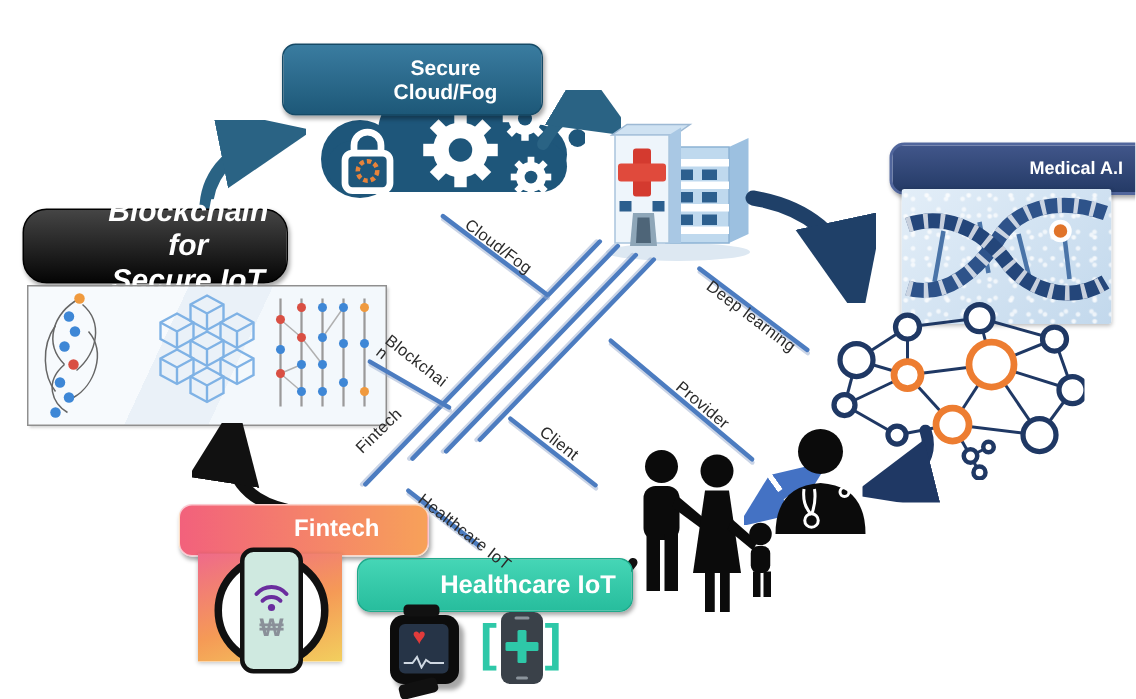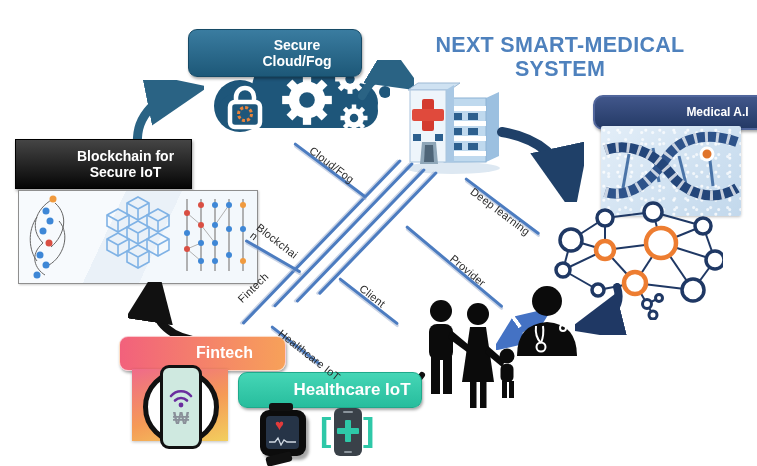--- a/index.html
+++ b/index.html
@@ -6,21 +6,21 @@
   .stage{position:relative;width:757px;height:466px;background:#fff;overflow:hidden;
          font-family:"Liberation Sans",sans-serif;}
   .abs{position:absolute;}
   
   .pill{position:absolute;display:flex;align-items:center;justify-content:center;
         text-align:center;color:#fff;border-radius:9px;white-space:pre-line;line-height:1.15;
         box-shadow:1px 2px 3px rgba(0,0,0,.35);padding-left:44px;}
   .pill-cloud{background:linear-gradient(#3a7ca0,#1d5878);border:1px solid #164a66;
         font-size:14px;font-weight:bold;}
   .pill-black{background:linear-gradient(#454545,#050505);border:1px solid #000;
-        font-size:14px;font-weight:bold;border-radius:0;}
+        font-size:20px;font-weight:bold;border-radius:16px;font-style:italic;}
   .pill-navy{background:linear-gradient(#41568a,#243a66);border:2px solid #51669c;
         font-size:12px;font-weight:bold;border-radius:10px;}
   .pill-fintech{background:linear-gradient(90deg,#f2617c,#f7a159);
         border:1px solid rgba(255,255,255,.65);font-size:16px;font-weight:bold;}
   .pill-teal{background:linear-gradient(#45d6b6,#27bd9d);border:1px solid #1fa98b;
         font-size:17px;font-weight:bold;}
   
   .edge{position:absolute;height:2.5px;background:#4c7cc0;border-radius:2px;
         transform-origin:0 0;box-shadow:1.5px 1.5px 0 rgba(150,170,205,.5);}
   .lbl{position:absolute;font-size:11px;color:#2b2b2b;transform-origin:0 0;
@@ -61,22 +61,20 @@
   .bracket{position:absolute;top:8px;color:#2ec8a8;font-size:34px;font-weight:bold;line-height:1;}
   .panel{position:absolute;border:1.5px solid #8f8f8f;
        background:linear-gradient(115deg,#f7fafd 0 38%,#eaf1f8 38% 58%,#f3f8fc 58% 100%);
        box-shadow:1px 1px 2px rgba(0,0,0,.2);}
 </style>
 </head>
 <body>
 
 <div class="stage">
 
-  <div class="title" style="left:400px;top:33px;width:320px;white-space:pre-line;">NEXT SMART-MEDICAL
-SYSTEM</div>
 
   <svg class="abs" style="left:126px;top:80px;" width="78" height="74" viewBox="0 0 78 74">
     <defs>
         <marker id="h1" markerWidth="8" markerHeight="8" refX="4" refY="3" orient="auto">
       <polygon points="0,0 7,3 0,6" fill="#2a6384"></polygon>
         </marker>
       </defs>
     <path d="M12,68 C8,40 26,18 56,12" fill="none" stroke="#2a6384" stroke-width="9" stroke-linecap="round" marker-end="url(#h1)"></path>
   </svg>
 

